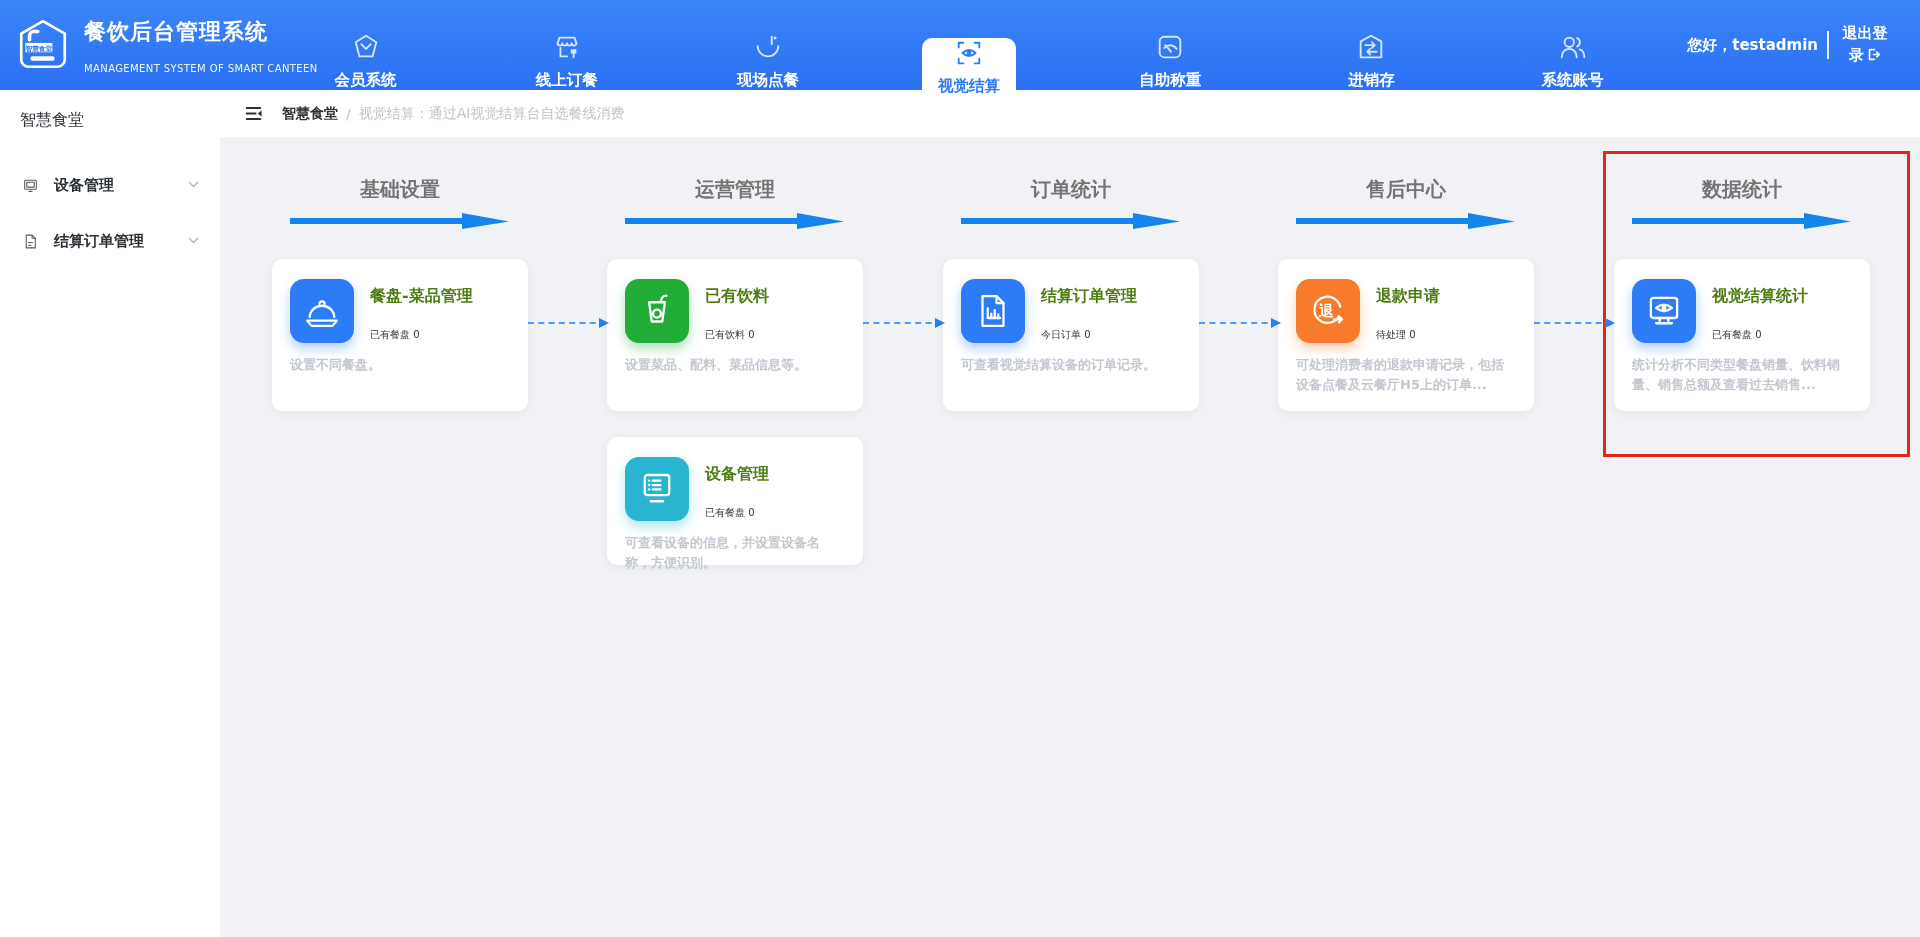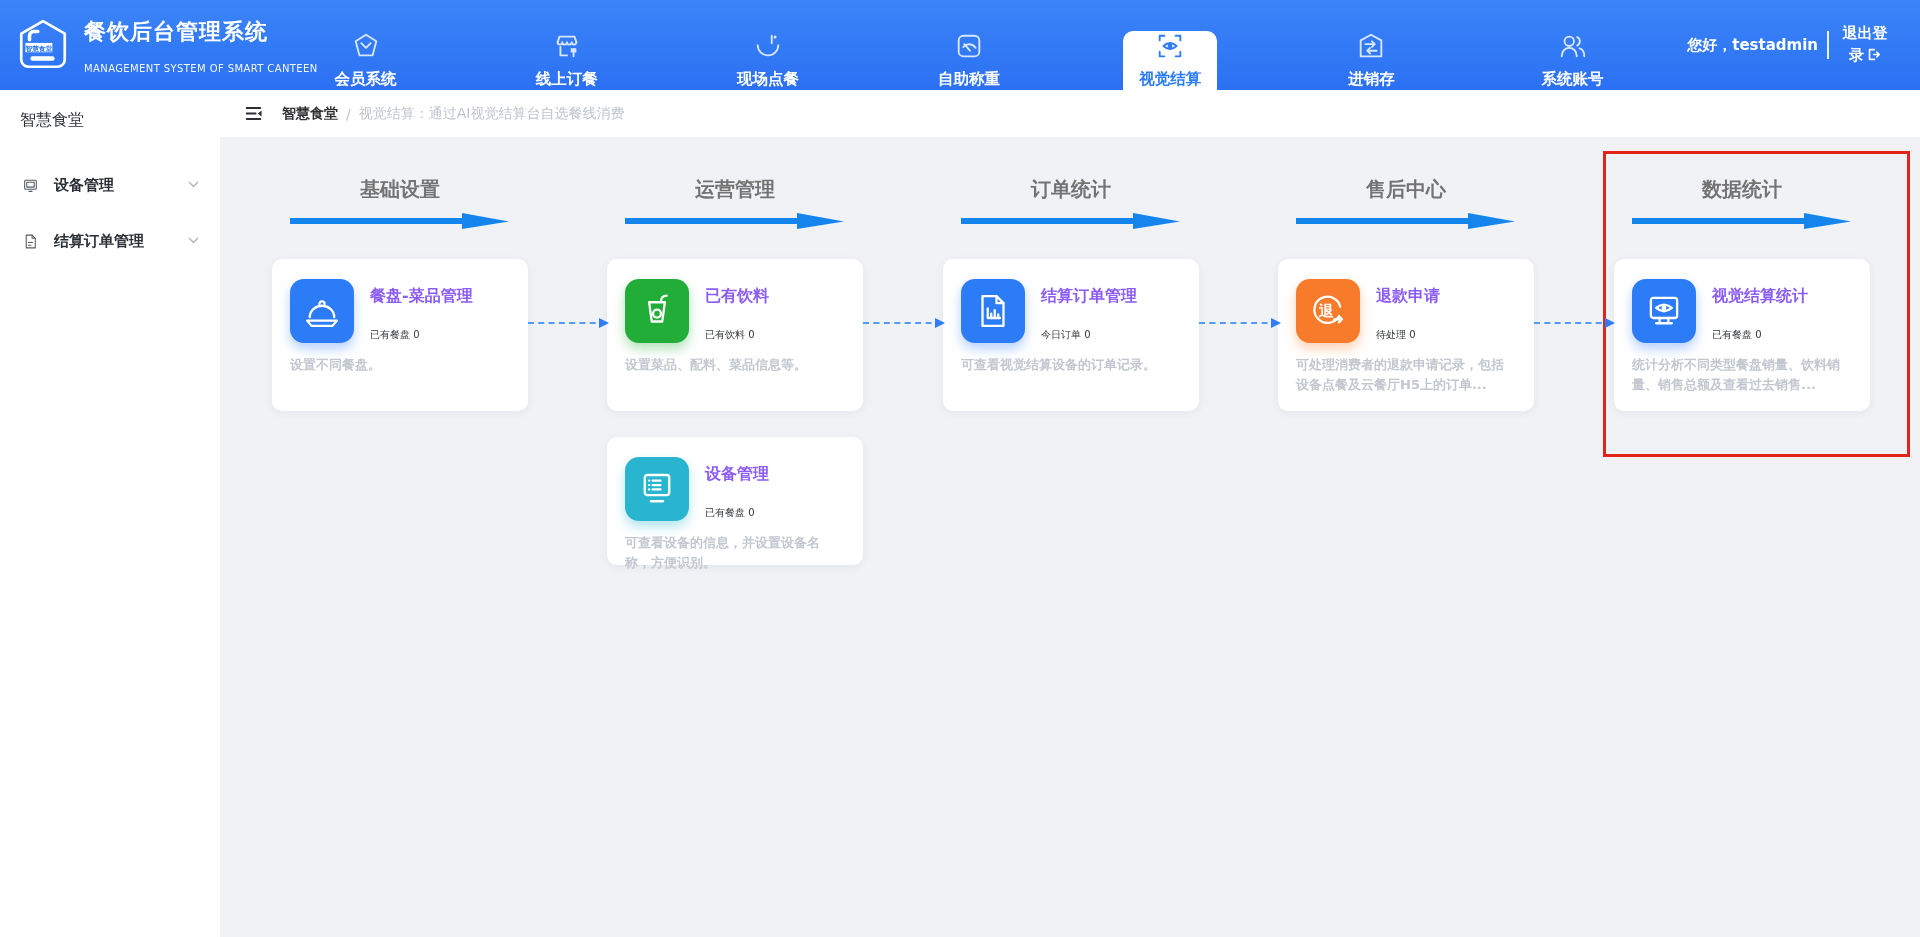--- a/index.html
+++ b/index.html
@@ -8,21 +8,21 @@
 
   
   .hdr { position:absolute; top:0; left:0; right:0; height:90px;
          background:linear-gradient(180deg,#3b85f8 0%,#2b70f3 100%);
          display:flex; align-items:stretch; color:#fff; z-index:5; }
   .logo-wrap { display:flex; align-items:center; gap:12px; padding-left:14px; width:265px; flex:none; }
   .logo-svg { width:58px; height:58px; flex:none; }
   .logo-title { font-size:22px; font-weight:bold; letter-spacing:1px; white-space:nowrap; }
   .logo-sub { font-size:10px; letter-spacing:.4px; opacity:.95; margin-top:16px; white-space:nowrap; }
 
-  .nav { flex:1; display:flex; align-items:flex-end; margin-right:14px; }
+  .nav { flex:1; display:flex; align-items:flex-start; margin-right:14px;margin-top:32px; }
   .nav-item { flex:1; display:flex; justify-content:center; align-items:stretch; }
   .nav-chip { display:flex; flex-direction:column; align-items:center; justify-content:center;
               gap:8px; padding:0 16px; min-width:72px; cursor:pointer; color:#fff; }
   .nav-chip svg { width:30px; height:30px; color:#d9e6fd; }
   .nav-label { font-size:15.5px; font-weight:bold; white-space:nowrap; }
   .nav-chip.active { background:#fff; border-radius:10px 10px 0 0; margin-top:6px; color:#2d7cf7; }
   .nav-chip.active svg { color:#2d7cf7; }
 
   .user { flex:none; display:flex; align-items:center; padding-right:28px; font-weight:bold; font-size:15px; }
   .greeting { white-space:nowrap; }
@@ -61,21 +61,21 @@
   .card.r2 { height:128px; margin-top:26px; }
   .card-row { display:flex; gap:16px; }
   .card-icon { width:64px; height:64px; border-radius:14px; flex:none;
                display:flex; align-items:center; justify-content:center; }
   .card-icon svg { width:42px; height:42px; }
   .c-blue   { background:#2d7cf7; box-shadow:0 6px 12px rgba(45,124,247,.35); }
   .c-green  { background:#21ad38; box-shadow:0 6px 12px rgba(33,173,56,.35); }
   .c-cyan   { background:#29b5cf; box-shadow:0 6px 12px rgba(41,181,207,.35); }
   .c-orange { background:#f87b2b; box-shadow:0 6px 12px rgba(248,123,43,.35); }
   .card-meta { display:flex; flex-direction:column; padding-top:7px; }
-  .card-title { font-size:16px; font-weight:bold; color:#8b5cf6; white-space:nowrap; }
+  .card-title { font-size:16px; font-weight:bold; color:#4d7c0f; white-space:nowrap; }
   .card-count { margin-top:21px; font-size:10px; color:#33373d; }
   .card-desc { margin-top:12px; font-size:13px; font-weight:bold; color:#c3c7cf; line-height:1.55; }
 
   .conn { position:absolute; top:185px; height:0; border-top:2px dashed #4f9bfb; }
   .conn::after { content:''; position:absolute; right:-3px; top:-6px;
                  border-left:10px solid #2e7cf7; border-top:5px solid transparent; border-bottom:5px solid transparent; }
   #conn1{left:308px;width:78px} #conn2{left:643px;width:79px} #conn3{left:979px;width:79px} #conn4{left:1314px;width:78px}
 
   .hl-box { position:absolute; left:1383px; top:14px; width:307px; height:306px;
             border:3px solid #e1251b; pointer-events:none; }
@@ -128,37 +128,37 @@
           <div class="nav-chip">
         <svg class="stroked" viewBox="0 0 32 32">
           <path d="M5 15 a11 11 0 0 0 22 0"></path>
           <path d="M20 5 v8"></path>
           <circle cx="23.5" cy="6.5" r="1.6" fill="currentColor" stroke="none"></circle>
         </svg>
         <span class="nav-label">现场点餐</span>
       </div>
         </div>
       <div class="nav-item">
+          <div class="nav-chip active">
+        <svg class="stroked" viewBox="0 0 32 32">
+          <path d="M10 5 H5 v5 M22 5 h5 v5 M27 22 v5 h-5 M5 22 v5 h5"></path>
+          <path d="M9 16 q7 -6.5 14 0 q-7 6.5 -14 0 Z"></path>
+          <circle cx="16" cy="16" r="2.6" fill="currentColor" stroke="none"></circle>
+        </svg>
+        <span class="nav-label">视觉结算</span>
+      </div>
+        </div>
+      <div class="nav-item">
           <div class="nav-chip">
         <svg class="stroked" viewBox="0 0 32 32">
           <rect x="5" y="5" width="22" height="22" rx="5"></rect>
           <path d="M10 17 a8 8 0 0 1 13 1"></path>
           <path d="M17 21 L11 14"></path>
         </svg>
         <span class="nav-label">自助称重</span>
-      </div>
-        </div>
-      <div class="nav-item">
-          <div class="nav-chip active">
-        <svg class="stroked" viewBox="0 0 32 32">
-          <path d="M10 5 H5 v5 M22 5 h5 v5 M27 22 v5 h-5 M5 22 v5 h5"></path>
-          <path d="M9 16 q7 -6.5 14 0 q-7 6.5 -14 0 Z"></path>
-          <circle cx="16" cy="16" r="2.6" fill="currentColor" stroke="none"></circle>
-        </svg>
-        <span class="nav-label">视觉结算</span>
       </div>
         </div>
       <div class="nav-item">
           <div class="nav-chip">
         <svg class="stroked" viewBox="0 0 32 32">
           <path d="M16 4 L27 10 V27 H5 V10 Z"></path>
           <path d="M10 14 h10 m-3 -3 l3 3 -3 3"></path>
           <path d="M22 21 h-10 m3 -3 l-3 3 3 3"></path>
         </svg>
         <span class="nav-label">进销存</span>

